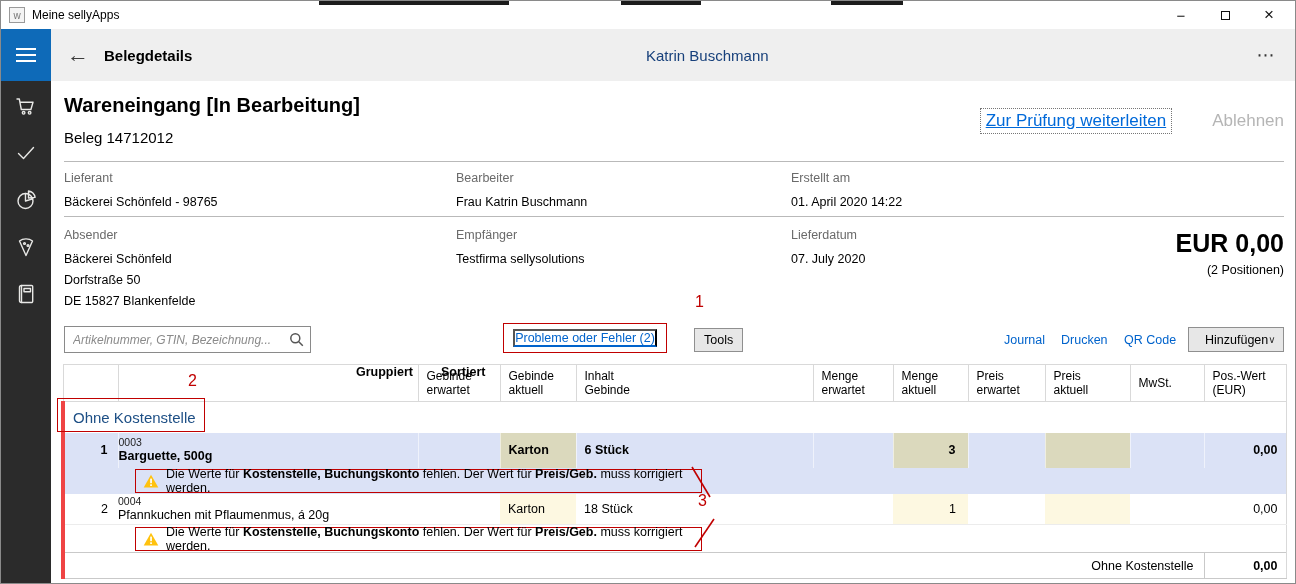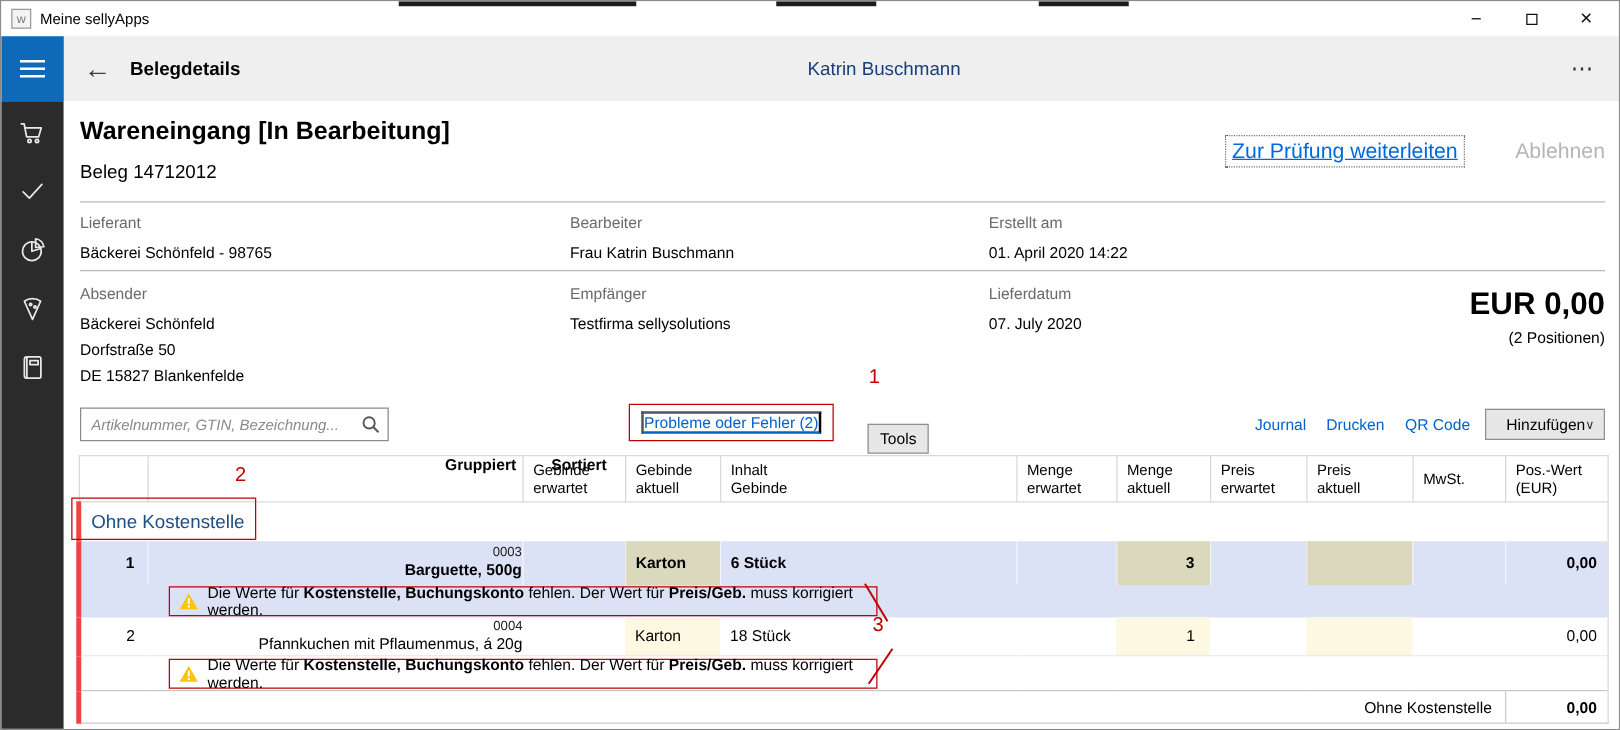--- a/index.html
+++ b/index.html
@@ -64,42 +64,42 @@
   .search-ico { position:absolute; right:7px; top:6px; width:15px; height:15px; background:none; border:none; padding:0;}
   .search-ico svg { width:15px; height:15px; stroke:#555; fill:none; stroke-width:1.5; }
   .tb-text { position:absolute; top:252px; font-size:12.5px; font-weight:600; color:#000; background:none; border:none;margin-top:32px; }
   .grouped { left:305px; } .sorted { left:390px; }
   .problems-box { position:absolute; left:452px; top:242px; width:164px; height:30px; border:1.5px solid #c00000;
                   display:flex; align-items:center; justify-content:center; }
   .problems-link { font-size:12.5px; color:#0063cc; text-decoration:none; border-bottom:2px solid #0063cc;
                    background:none; cursor:pointer; }
   .gray-btn { background:#e7e7e7; border:1px solid #8f8f8f; font-size:12.5px; color:#000;
               font-family:"Liberation Sans", sans-serif; }
-  .tools-btn { position:absolute; left:643px; top:258px; height:24px; padding:0 9px; }
+  .tools-btn { position:absolute; left:643px; top:247px; height:24px; padding:0 9px; }
   .blue-link { position:absolute; top:252px; font-size:12.5px; color:#0063cc; background:none; border:none; text-decoration:none; }
   .lnk-journal { left:953px; } .lnk-print { left:1010px; } .lnk-qr { left:1073px; }
   .add-btn { position:absolute; left:1137px; top:246px; width:96px; height:25px; display:flex;
              align-items:center; justify-content:space-between; padding:0 16px; }
   .chev { font-size:10px; color:#333; }
 
   
   table.items { position:absolute; left:10px; top:283px; width:1223px; border-collapse:collapse;
                 table-layout:fixed; font-size:12.5px; color:#000; }
   table.items th { font-weight:normal; font-size:12px; text-align:left; vertical-align:middle;
                    padding:2px 4px 2px 8px; border:1px solid #d9d9d9; white-space:pre-line; line-height:14px; height:37px;}
   table.items td { vertical-align:middle; }
   td.bl { border-left:4px solid #ef4444; }  td.br { border-right:1px solid #d9d9d9; }
   .r-group td { height:31px; font-size:15px; color:#1d4f85; padding-left:8px; }
   .r-item1 td { height:35px; background:#dbe2f6; border-right:1px solid rgba(255,255,255,.55); }
   .r-item1 td:last-child { border-right:1px solid #d9d9d9; }
   .r-item2 td { height:31px; border-bottom:1px solid #ececec; }
   .r-warn1 td { height:26px; background:#dbe2f6; }
   .r-warn2 td { height:28px; }
   .cell-nr { text-align:right; padding-right:10px; }
-  .cell-article { padding-left:0;text-align:right; }
+  .cell-article { padding-left:0; }
   .art-no { font-size:10.5px; line-height:12px; color:#222; }
   .art-name { font-size:12.5px; line-height:16px; }
   .bold { font-weight:bold; }
   .cell-pad { padding-left:8px; }
   .cell-num { text-align:right; padding-right:12px; }
   .cell-val { text-align:right; padding-right:8px; }
   .hl-olive { background:#dbd9bd !important; }
   .hl-yellow { background:#fdf8e1 !important; }
   .warnbox { display:flex; align-items:center; gap:7px; margin-left:70px; width:567px; height:24px;
              border:1.5px solid #c00000; padding:0 7px; font-size:12.5px; }

